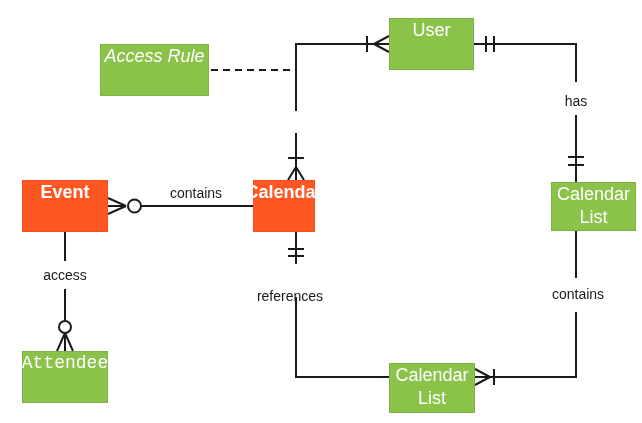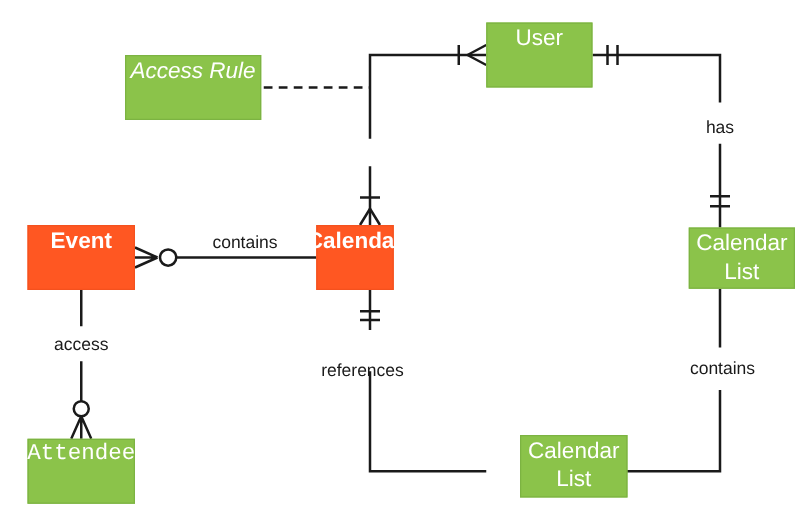--- a/index.html
+++ b/index.html
@@ -30,21 +30,21 @@
   }
   .green  { background: #8BC34A; border: 1px solid #7CB342; }
   .orange { background: #FF5722; border: 1px solid #F4511E; font-weight: bold; }
 
   #n-access-rule         { left: 100px; top: 44px;  width: 109px; height: 52px; font-style: italic; }
   #n-user                { left: 389px; top: 18px;  width: 85px; height: 52px; }
   #n-event               { left: 22px;  top: 180px; width: 86px; height: 52px; }
   #n-calendar            { left: 253px; top: 180px; width: 62px; height: 52px; }
   #n-calendar-list       { left: 551px; top: 182px; width: 85px; height: 49px; }
   #n-attendee            { left: 22px;  top: 351px; width: 86px; height: 52px; font-family: Liberation Mono, monospace; }
-  #n-calendar-list-entry { left: 389px; top: 348px; width: 86px; height: 50px; padding: 0 18px; margin-left: 27px; }
+  #n-calendar-list-entry { left: 389px; top: 363px; width: 86px; height: 50px; padding: 0 18px; }
 
   .edge-label {
     position: absolute;
     transform: translate(-50%, -50%);
     font-size: 14px;
     color: #1a1a1a;
     white-space: nowrap;
   }
   #lbl-has-access-to    { left: 294px; top: 122px; }
   #lbl-contains-events  { left: 196px; top: 193px; }

